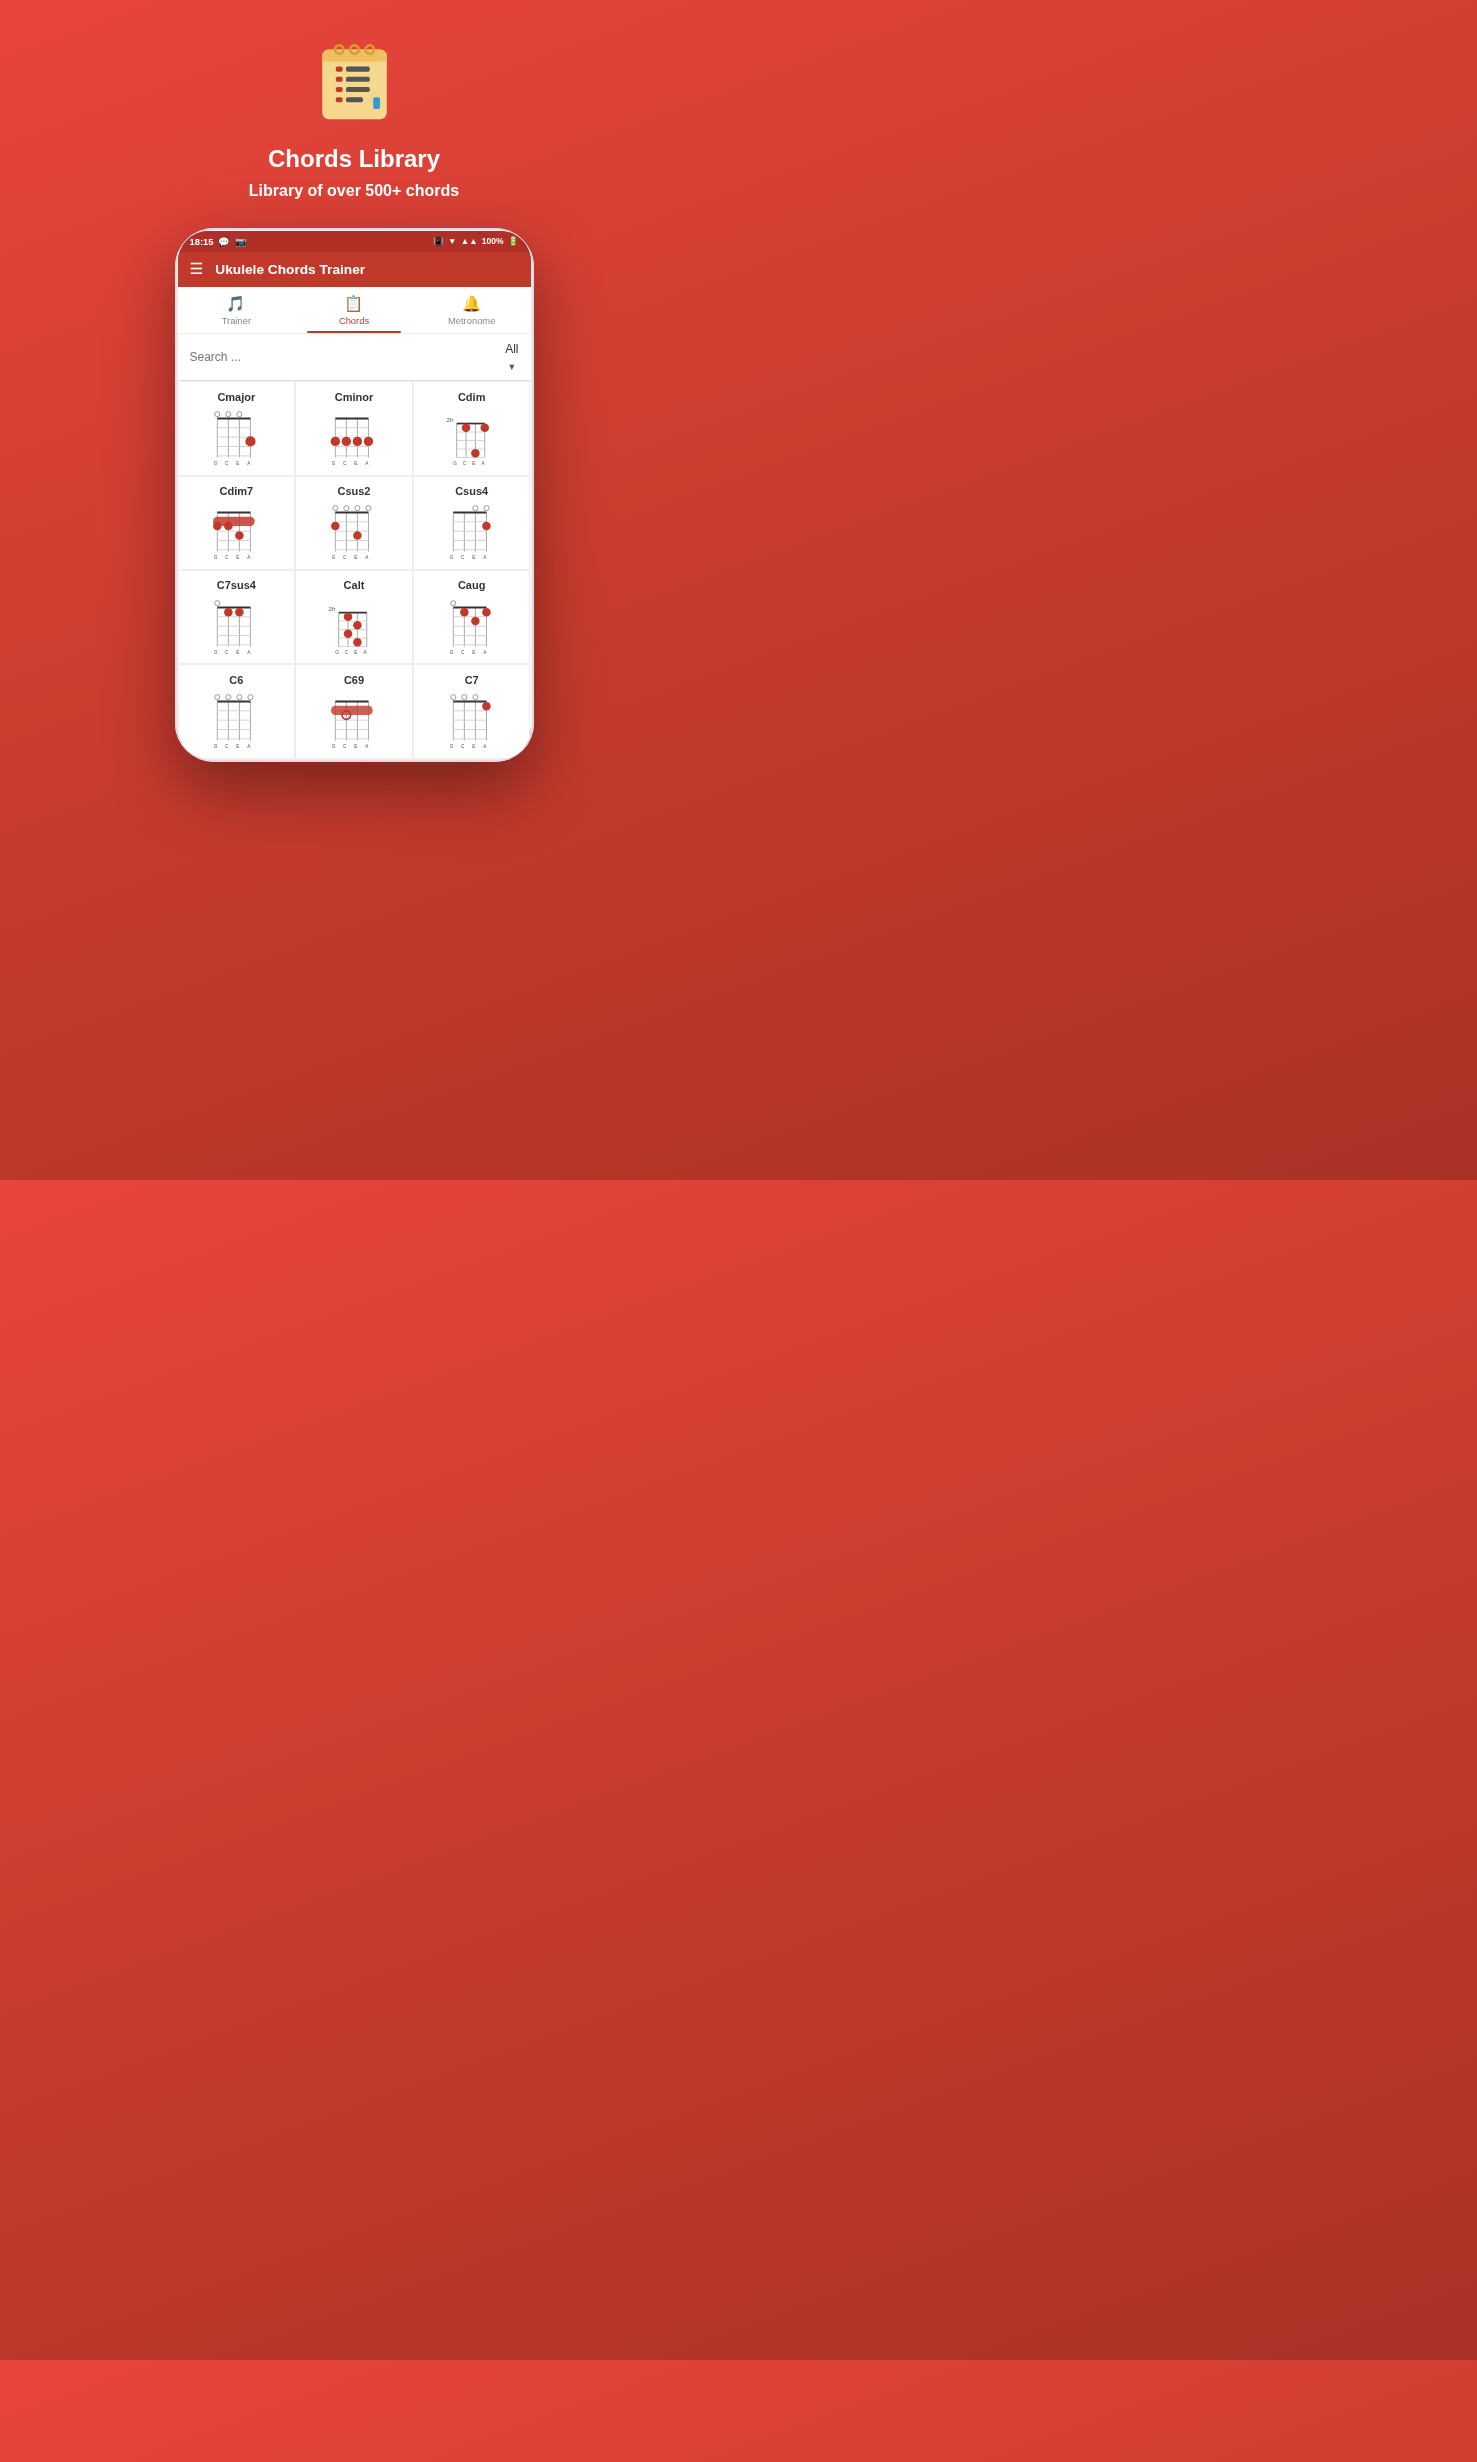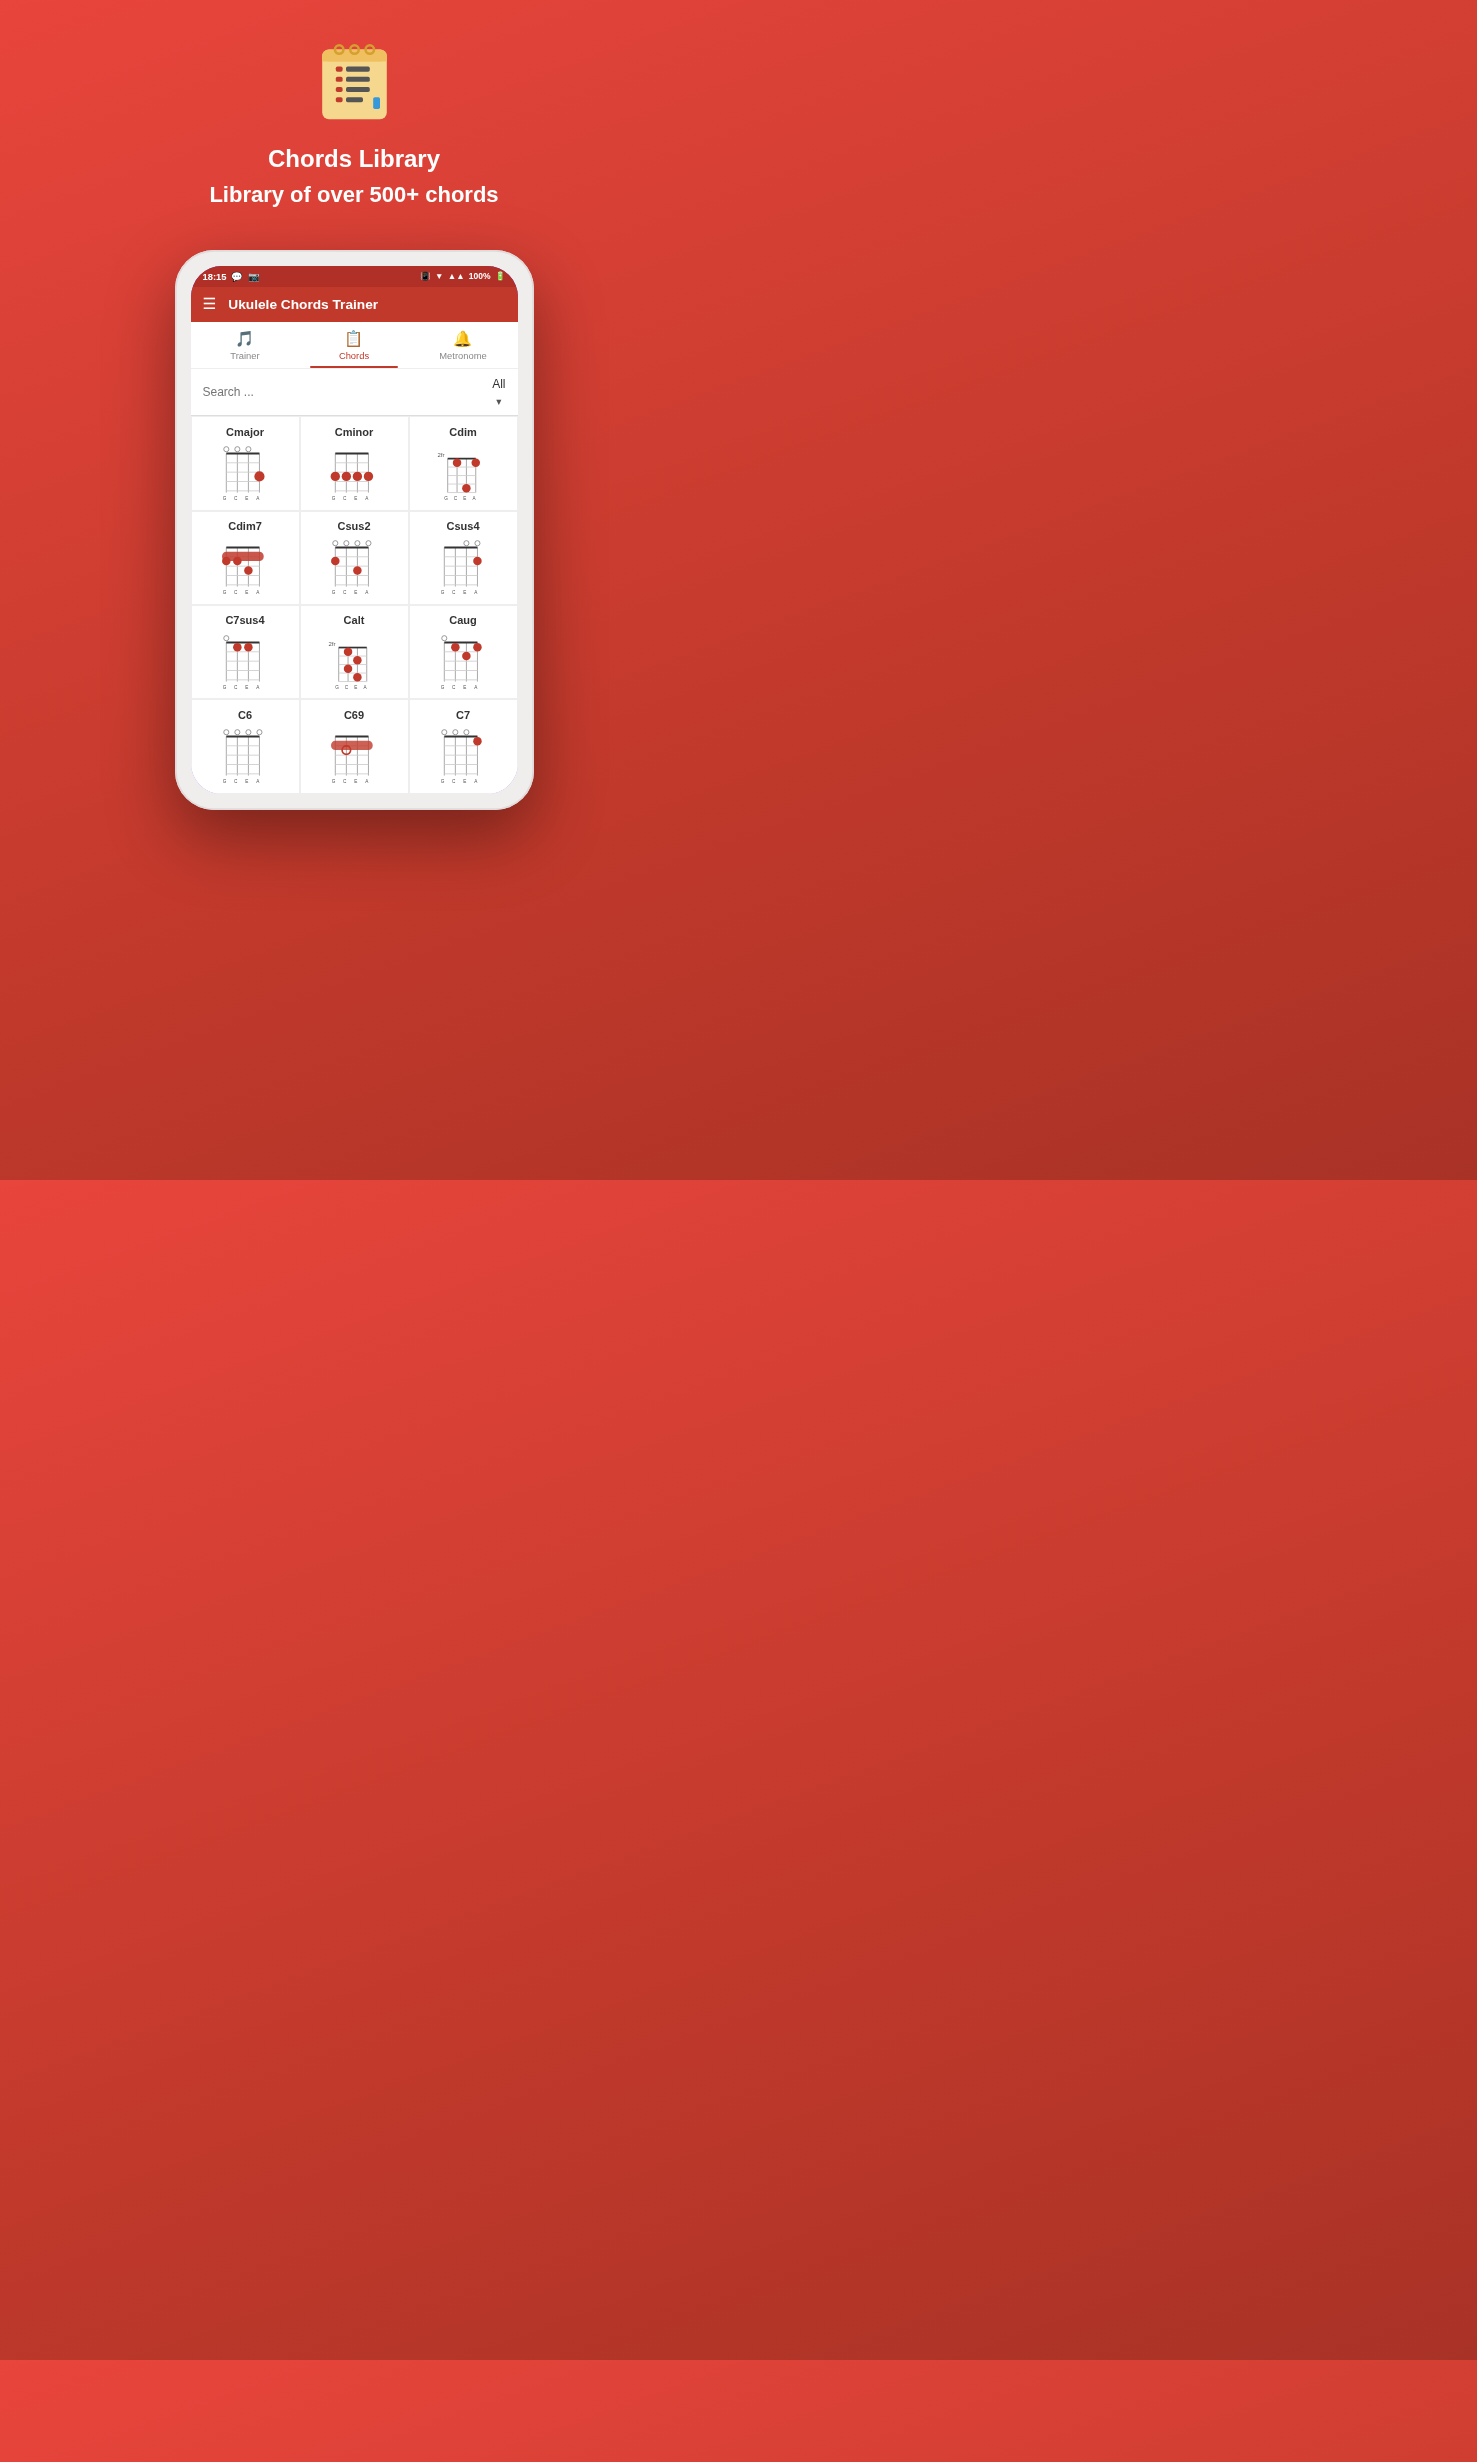--- a/index.html
+++ b/index.html
@@ -25,39 +25,39 @@
       color: #fff;
       font-size: 24px;
       font-weight: 800;
       text-align: center;
       line-height: 1.3;
       margin-bottom: 7px;
     }
 
     .promo-subtitle {
       color: #fff;
-      font-size: 22px;
+      font-size: 16px;
       font-weight: 700;
       text-align: left;
-      margin-bottom: 42px;
+      margin-bottom: 28px;
     }
 
     
     .phone-frame {
       width: 359px;
       background: #f0eded;
       border-radius: 39px;
       box-shadow: 0 26px 68px rgba(0,0,0,0.4), inset 0 0 0 1.7px #e0dada;
       overflow: hidden;
       position: relative;
       padding: 0;
     }
 
     .phone-inner {
-      margin: 16px;
+      margin: 3px;
       border-radius: 31px;
       overflow: hidden;
       background: #6d28d9;
     }
 
     
     .status-bar {
       background: #b03027;
       color: #fff;
       display: flex;

